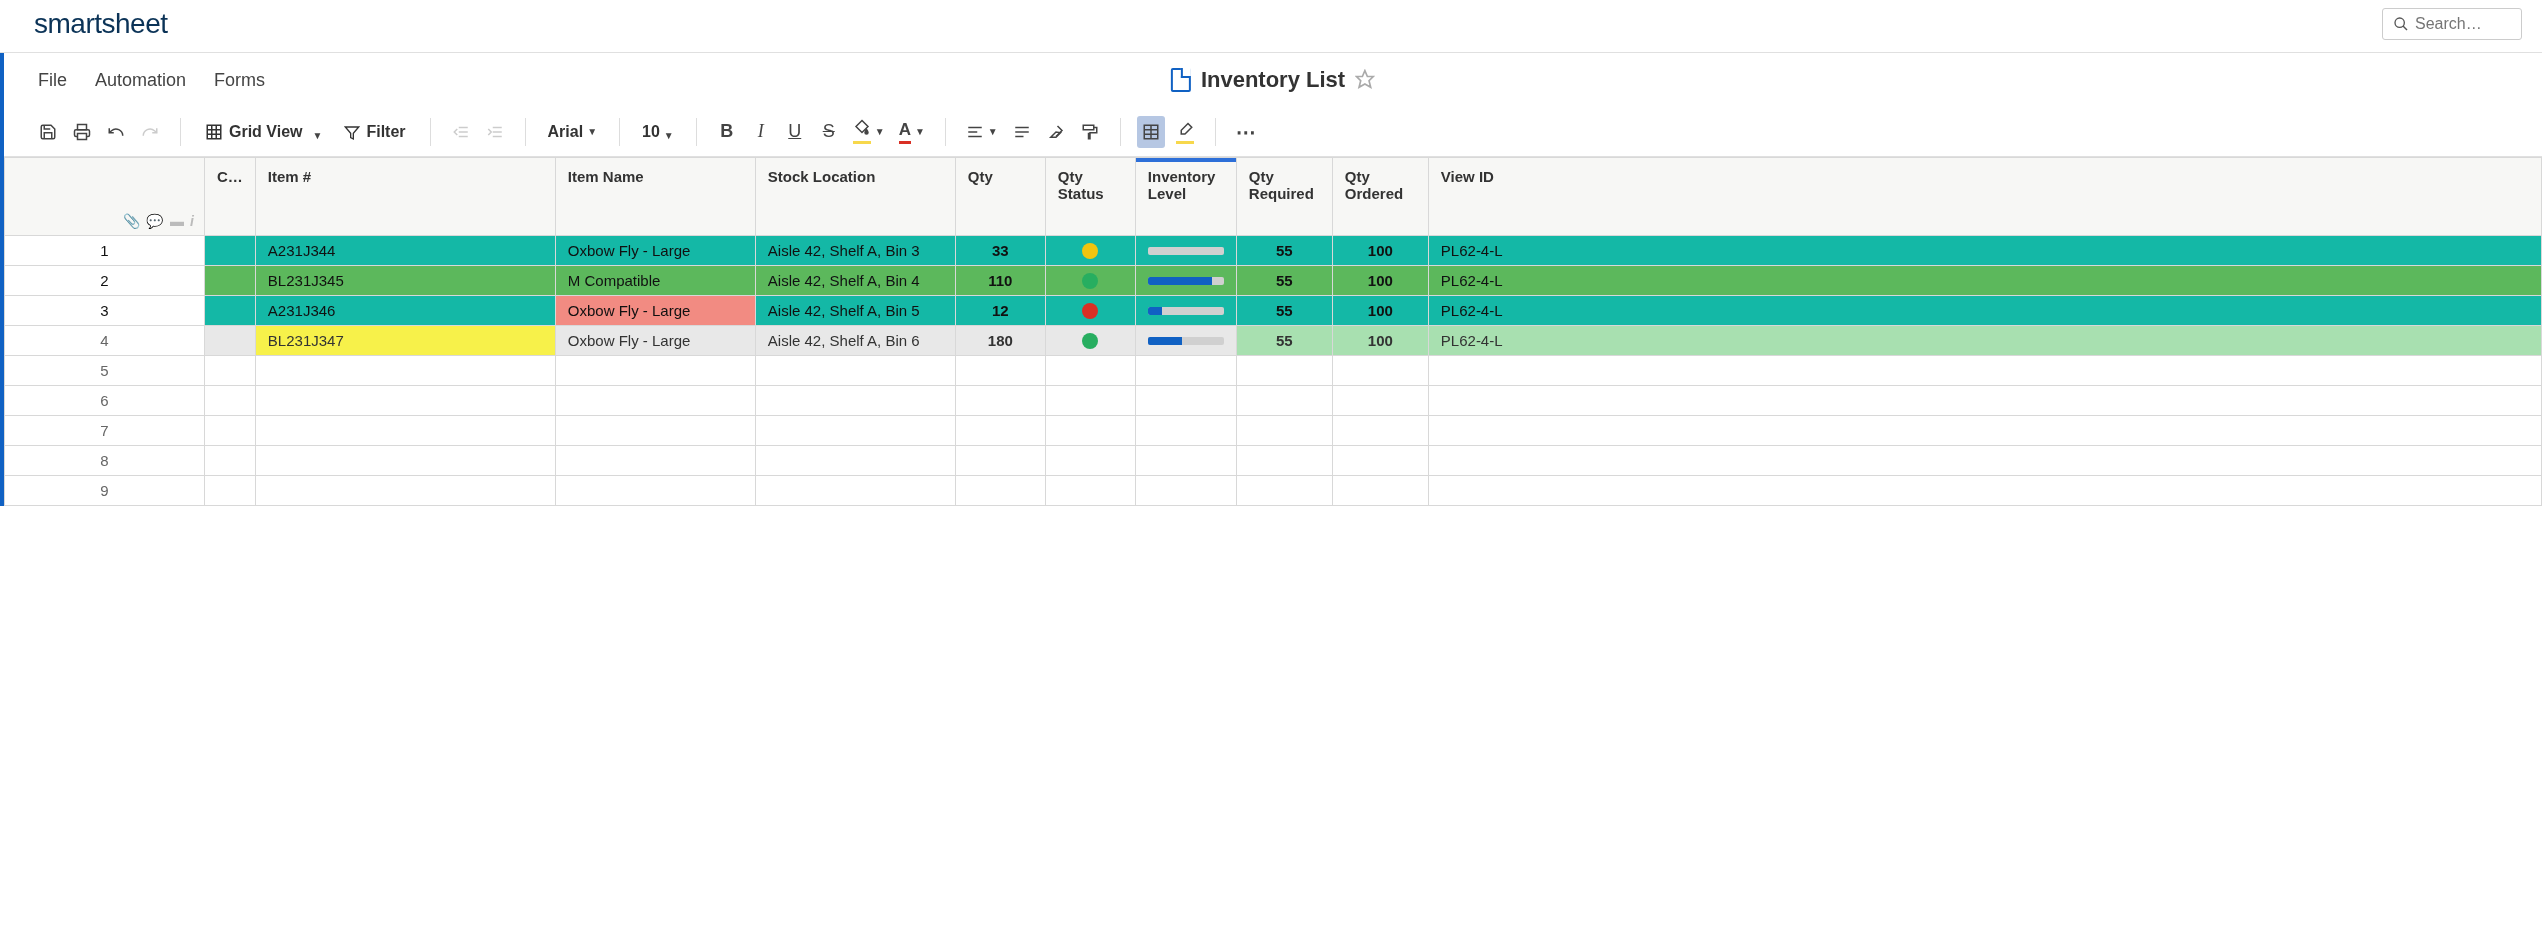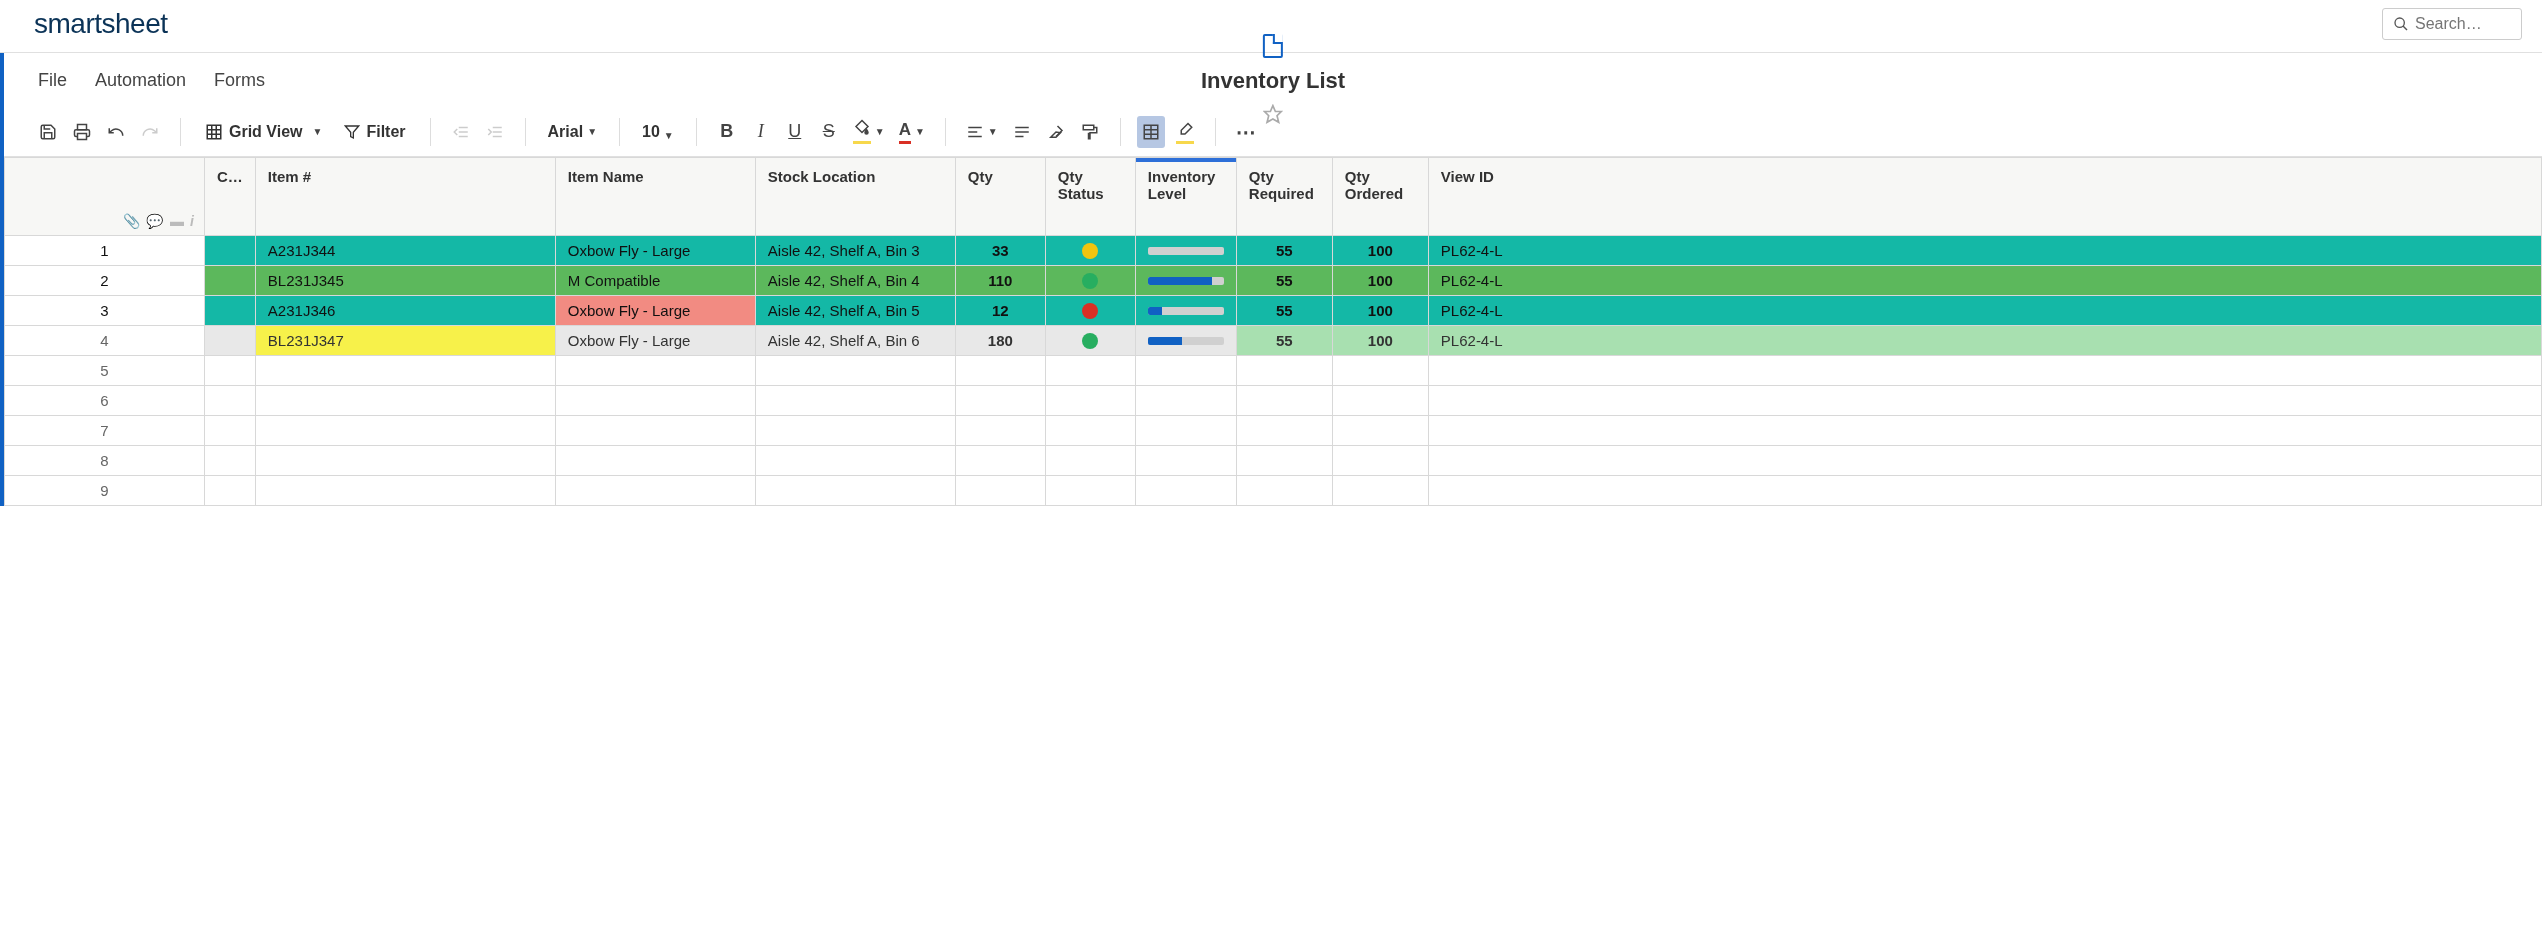--- a/index.html
+++ b/index.html
@@ -10,32 +10,32 @@
   .logo { font-size: 28px; font-weight: 500; color: #0b3357; letter-spacing: -0.5px; }
   .search-box { display: flex; align-items: center; border: 1px solid #ccc; border-radius: 3px; padding: 6px 10px; width: 140px; margin-left: 32px; }
   .search-box svg { width: 16px; height: 16px; stroke: #555; flex-shrink:0; }
   .search-box input { border: none; outline: none; margin-left: 6px; font-size: 16px; color: #888; width: 100%; }
   
   
   .menubar-container { border-left: 4px solid #1061c3; }
   .menubar { display: flex; align-items: center; padding: 8px 34px; position: relative; height: 54px; }
   .menu-left { display: flex; gap: 28px; font-size: 18px; color: #444; }
   .menu-item { cursor: pointer; }
-  .menu-center { position: absolute; left: 50%; transform: translateX(-50%); display:flex; align-items:center; gap:10px;flex-direction:column; }
+  .menu-center { position: absolute; left: 50%; transform: translateX(-50%); display:flex; align-items:center; gap:10px; }
   .doc-icon { width:20px; height:24px; border:2px solid #1061c3; border-radius:2px; position:relative; }
   .doc-icon::after { content:""; position:absolute; right:-2px; top:-2px; width:8px; height:8px; background:#fff; border-left:2px solid #1061c3; border-bottom:2px solid #1061c3; }
   .doc-title { font-size: 22px; font-weight: 700; color:#333; }
   .star-icon svg { width:20px; height:20px; stroke:#aaa; fill:none; }
   
   
   .toolbar { display:flex; align-items:center; padding: 8px 20px 8px 30px; gap: 6px; border-bottom:1px solid #e0e0e0; background:#fff; height:50px; }
   .tb-btn { display:flex; align-items:center; justify-content:center; min-width:28px; height:32px; cursor:pointer; padding:0 4px; border-radius:3px; color:#444; }
   .tb-btn svg { width:18px; height:18px; }
   .tb-sep { width:1px; height:28px; background:#ddd; margin:0 10px; }
-  .tb-text-btn { display:flex; align-items:center; gap:6px; padding:4px 8px; font-size:16px; font-weight:600; cursor:pointer; }
+  .tb-text-btn { display:flex; align-items:flex-end; gap:6px; padding:4px 8px; font-size:16px; font-weight:600; cursor:pointer; }
   .caret { font-size:10px; color:#444; margin-left:4px; }
   .tb-font { font-size:16px; font-weight:600; padding:0 6px; display:flex; align-items:center; }
   .tb-size { font-size:16px; font-weight:600; padding:0 6px; display:flex; align-items:flex-end; }
   .disabled { color:#ccc; }
   .tb-btn.active { background:#b6c7e3; }
   .more-icon { font-size:20px; letter-spacing:2px; font-weight:bold; }
   .underline-yellow { border-bottom:3px solid #f7d84c; padding-bottom:1px; }
   .underline-red { border-bottom:3px solid #d93025; padding-bottom:1px; }
   
   

